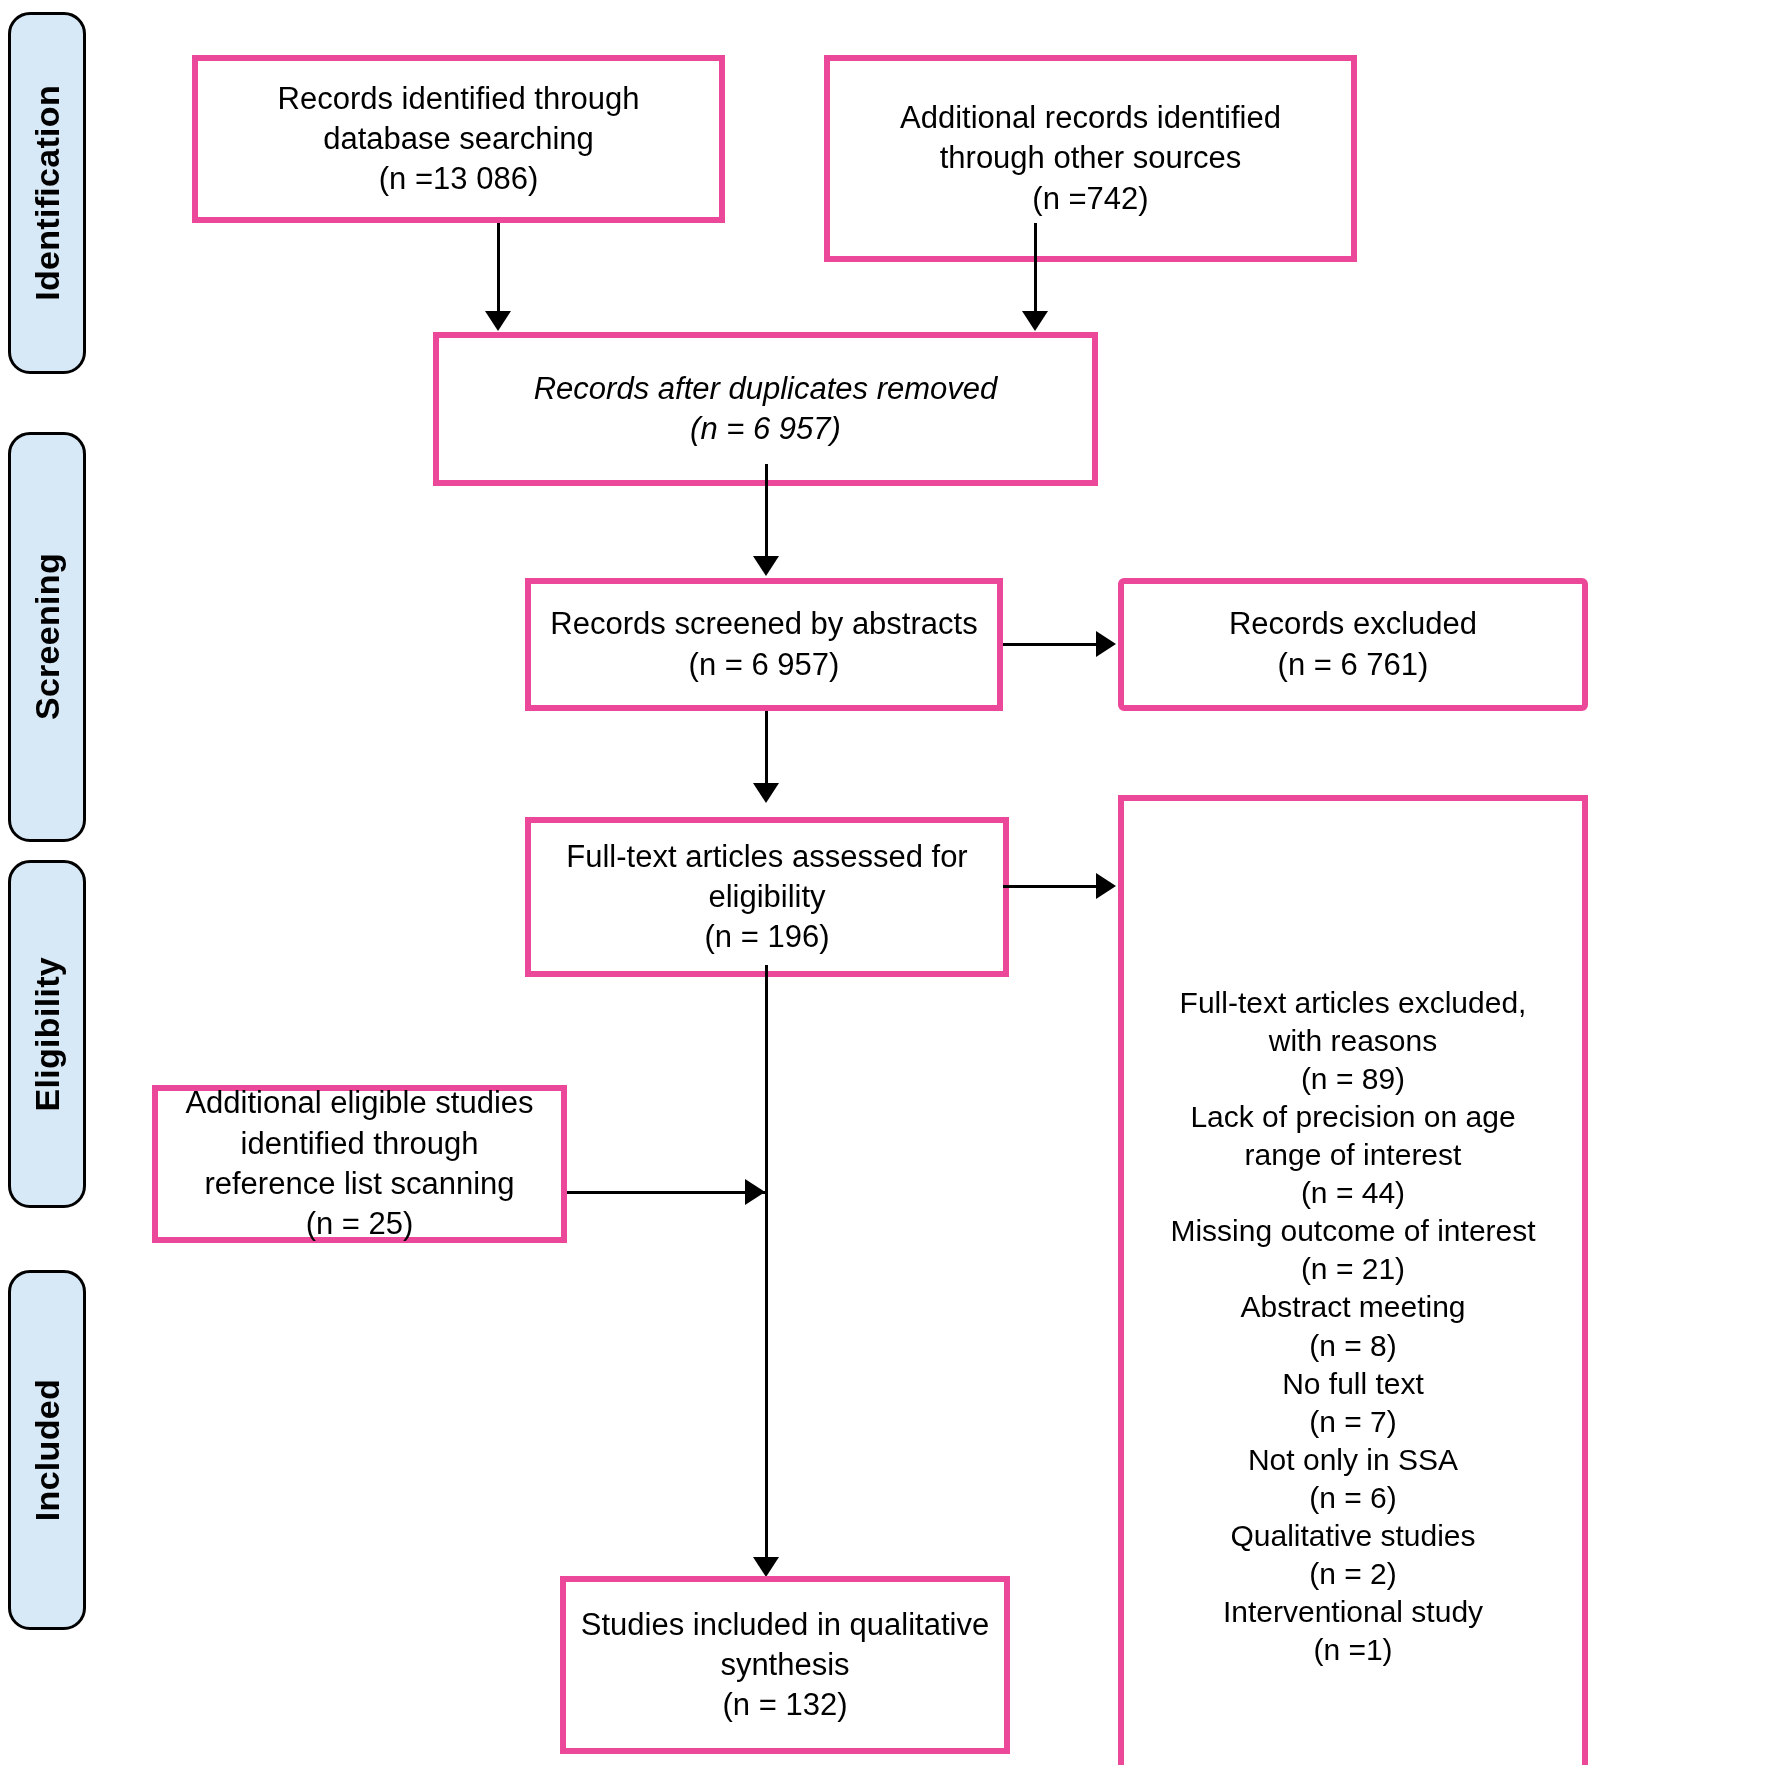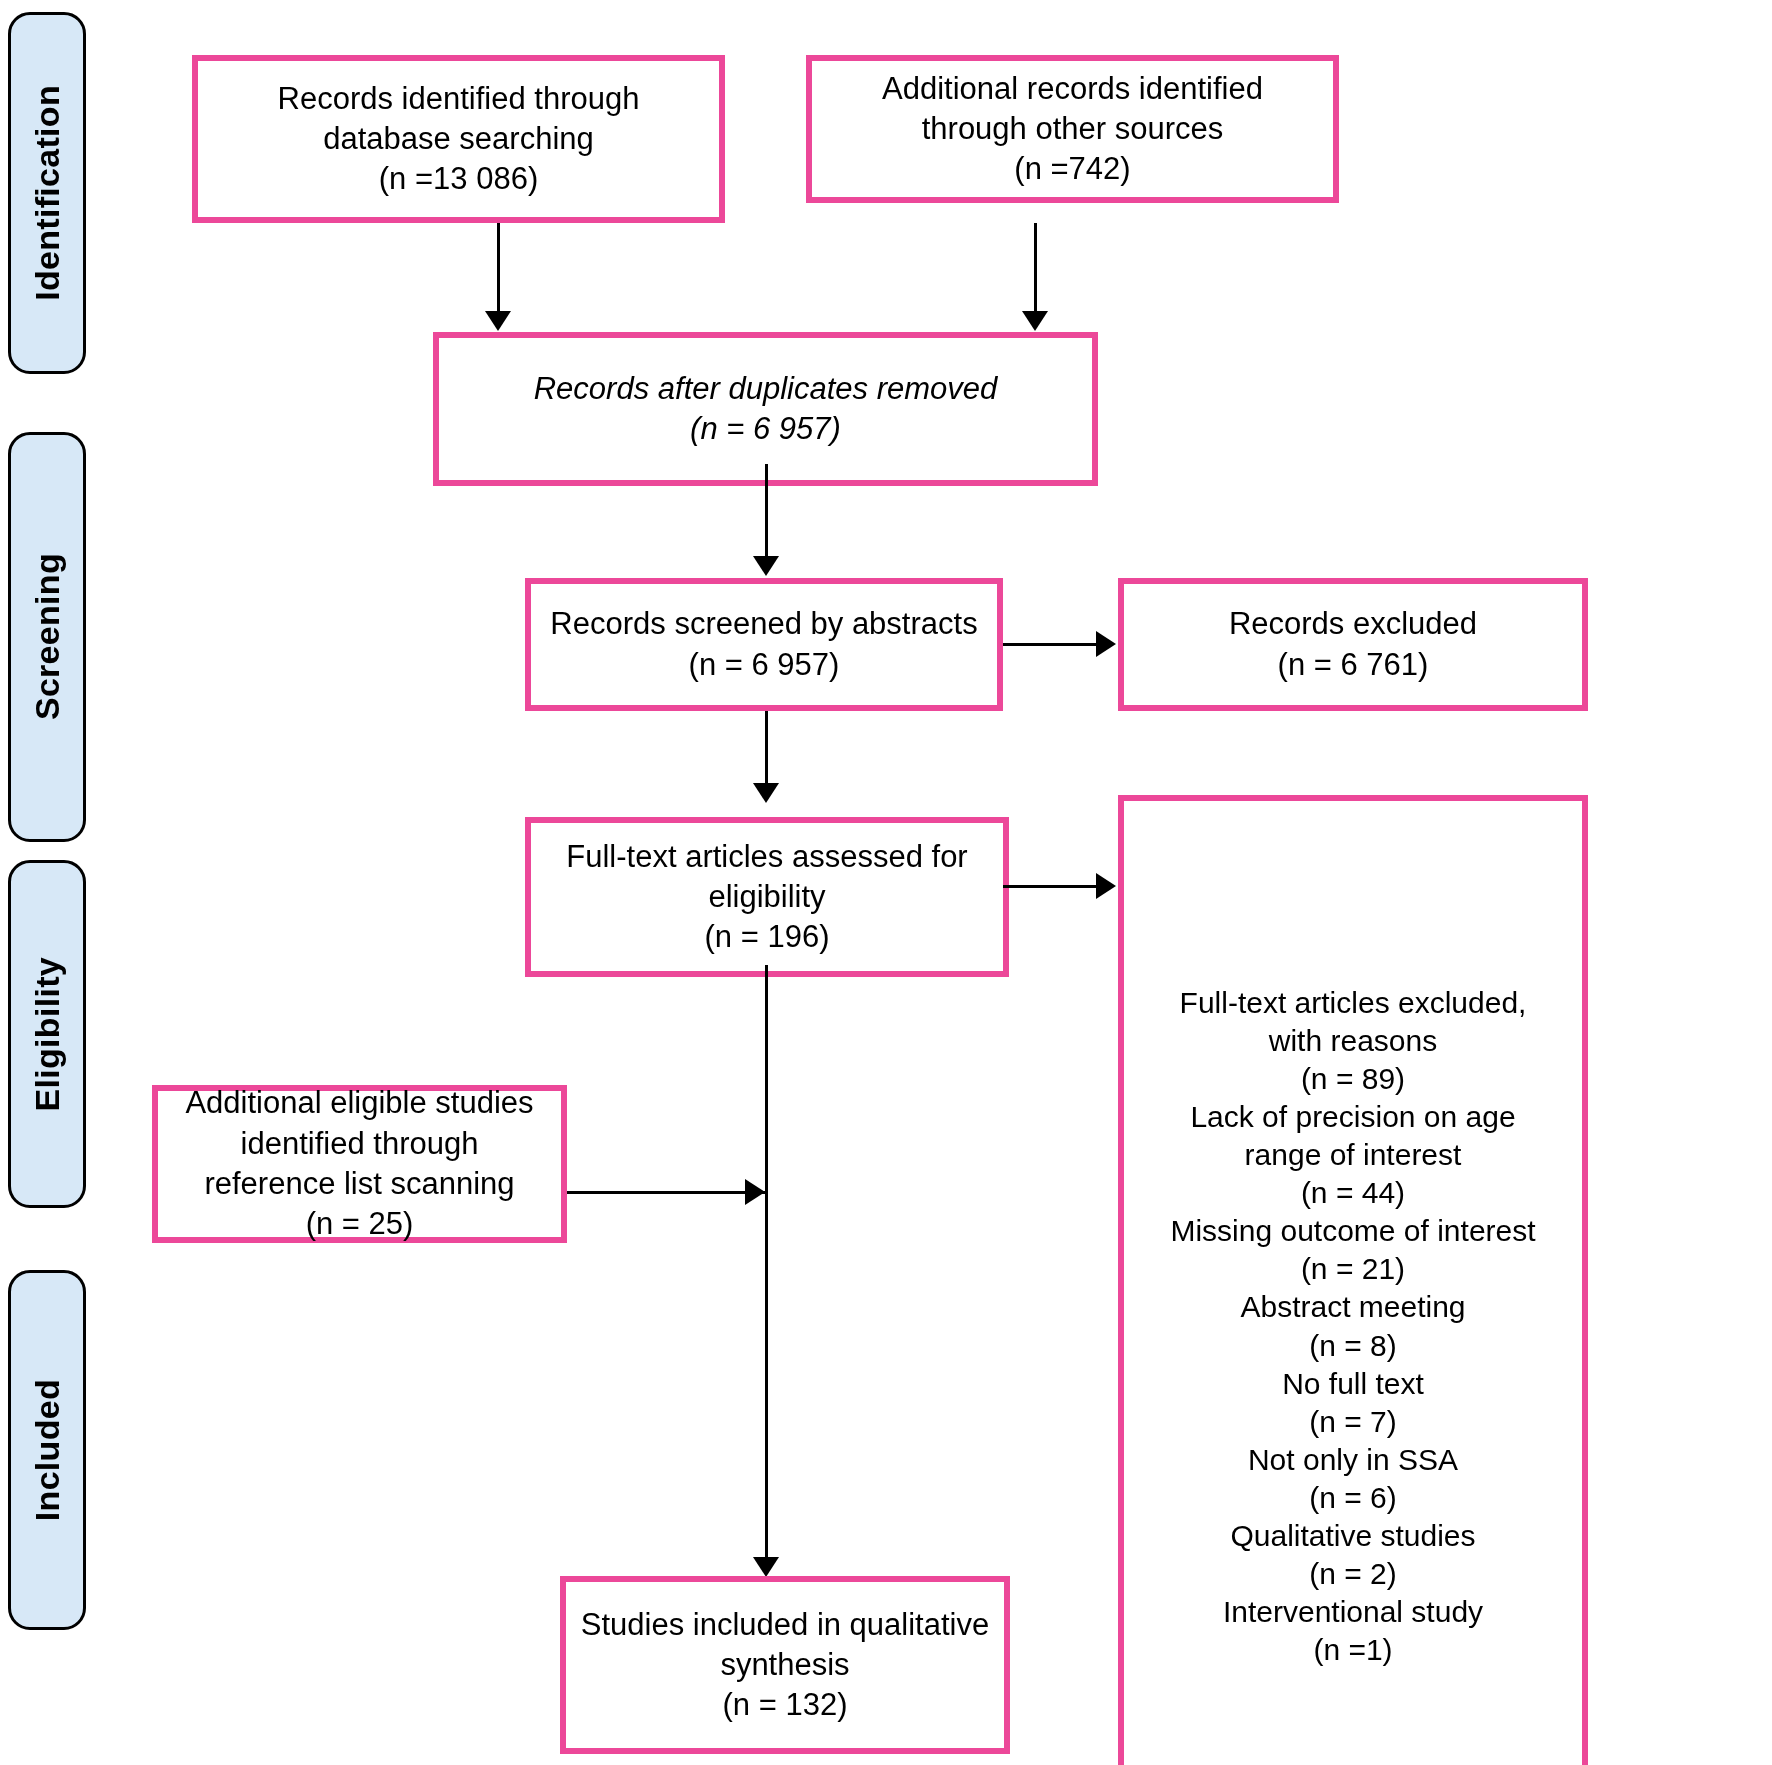--- a/index.html
+++ b/index.html
@@ -110,21 +110,21 @@
   <div class="stage" style="left:8px; top:1270px; width:78px; height:360px;">
     <span class="stage-label">Included</span>
   </div>
 
   <div class="box" style="left:192px; top:55px; width:533px; height:168px;">
     <span class="box-text">Records identified through
 database searching
 (n =13 086)</span>
   </div>
 
-  <div class="box" style="left:806px; top:55px; width:533px; height:148px;">
+  <div class="box" style="left:824px; top:55px; width:533px; height:207px;">
     <span class="box-text">Additional records identified
 through other sources
 (n =742)</span>
   </div>
 
   <div class="vline" style="left:497px; top:223px; height:90px;"></div>
   <div class="arrow-down" style="left:485px; top:311px;"></div>
 
   <div class="vline" style="left:1034px; top:223px; height:90px;"></div>
   <div class="arrow-down" style="left:1022px; top:311px;"></div>
@@ -135,21 +135,21 @@
   </div>
 
   <div class="vline" style="left:765px; top:464px; height:94px;"></div>
   <div class="arrow-down" style="left:753px; top:556px;"></div>
 
   <div class="box" style="left:525px; top:578px; width:478px; height:133px;">
     <span class="box-text">Records screened by abstracts
 (n = 6 957)</span>
   </div>
 
-  <div class="box" style="left:1118px; top:578px; width:470px; height:133px;">
+  <div class="box" style="left:1118px; top:578px; width:470px; height:133px;border-radius:6px;">
     <span class="box-text">Records excluded
 (n = 6 761)</span>
   </div>
 
   <div class="hline" style="left:1003px; top:643px; width:95px;"></div>
   <div class="arrow-right" style="left:1096px; top:631px;"></div>
 
   <div class="vline" style="left:765px; top:711px; height:74px;"></div>
   <div class="arrow-down" style="left:753px; top:783px;"></div>
 

